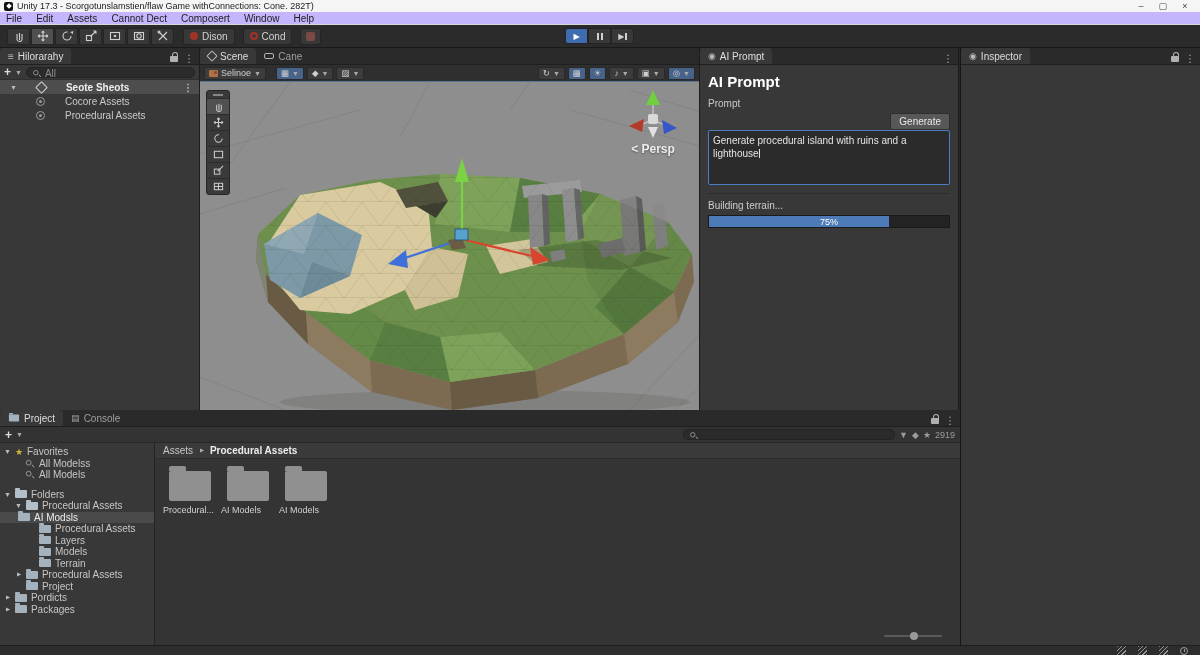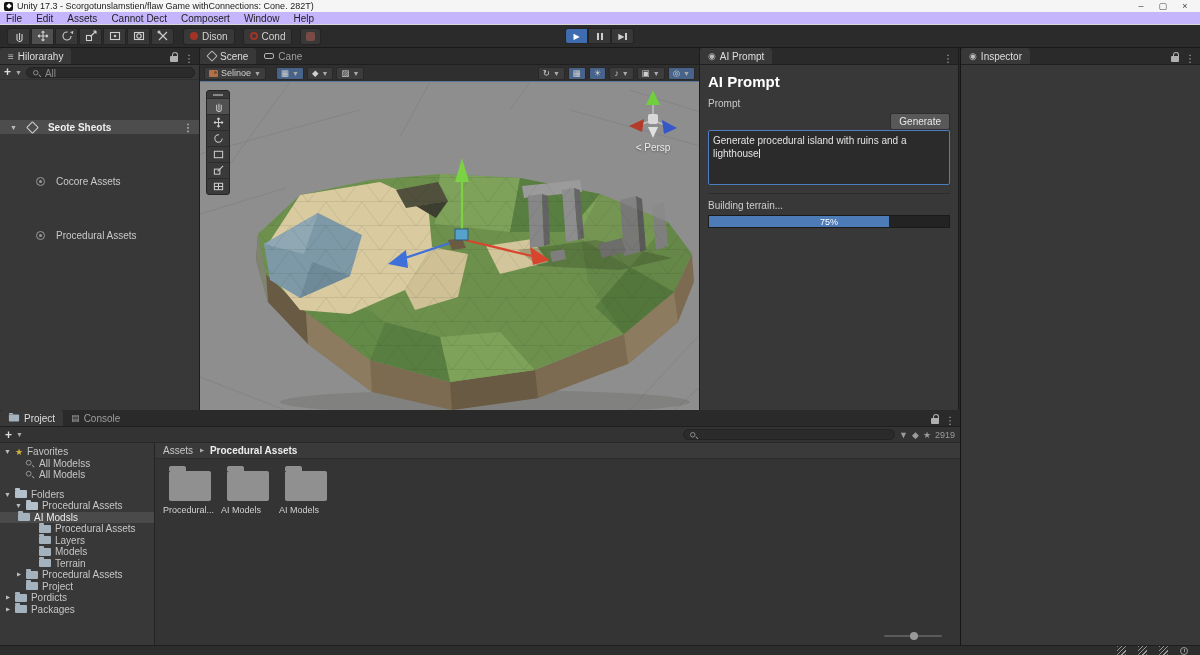--- a/index.html
+++ b/index.html
@@ -52,21 +52,21 @@
   #hierarchy { width:200px; background:#383838; border-right:1px solid #1d1d1d; }
   #sceneview { width:500px; display:flex; flex-direction:column; border-right:1px solid #1d1d1d; }
   #aipanel { width:259px; background:#383838; border-right:1px solid #1d1d1d; }
   #inspector { position:absolute; top:48px; left:960px; width:240px; height:597px; background:#383838; border-left:1px solid #161616; }
 
   
   .htools { height:15px; display:flex; align-items:center; padding:0 4px; gap:4px; background:#383838; border-bottom:1px solid #303030; }
   .plus { color:#ddd; font-size:12px; font-weight:bold; }
   .searchpill { flex:1; height:11px; background:#2b2b2b; border:1px solid #232323; border-radius:6px; display:flex; align-items:flex-start; padding:0 4px; gap:3px; color:#8a8a8a; }
   .searchpill .mag { transform:scale(.75); }
-  .hrow { height:14px; display:flex; align-items:center; gap:11px; padding-left:22px; color:#c9c9c9;margin-top:40px; }
+  .hrow { height:14px; display:flex; align-items:center; gap:20px; padding-left:22px; color:#c9c9c9; }
   .hrow.sel { background:#4d4d4d; color:#efefef; font-weight:bold; padding-left:10px; }
   .tri-open { font-size:7px; color:#bbb; }
   .uicon { width:9px; height:9px; border:1px solid #cfcfcf; transform:rotate(45deg); border-radius:1px; display:inline-block; }
   .oicon { width:9px; height:9px; border:1px solid #9a9a9a; border-radius:50%; display:inline-block; position:relative; }
   .oicon::after { content:""; position:absolute; left:2px; top:2px; width:3px; height:3px; border-radius:50%; background:#9a9a9a; }
 
   
   #scenetabs { height:17px; }
   #scenetoolbar { height:17px; background:#2f2f2f; border-bottom:1px solid #57789b; display:flex; align-items:center; padding:0 4px; gap:3px; }
   .sbtn { height:13px; background:#3c3c3c; border:1px solid #292929; border-radius:2px; display:flex; align-items:center; padding:0 4px; gap:3px; color:#cfcfcf; font-size:9px; }
@@ -75,21 +75,21 @@
   .cam { width:9px; height:7px; background:#b07048; border-radius:1px; position:relative; }
   .cam::after{ content:""; position:absolute; right:1px; top:1.5px; width:3px; height:3px; background:#7d4c2e; border-radius:50%; }
   .sspacer { flex:1; }
   #scenecanvas { position:relative; flex:1; background:#8e8e8e; overflow:hidden; }
   #overlaytools { position:absolute; left:6px; top:8px; width:24px; background:#3a3a3a; border:1px solid #262626; border-radius:3px; padding-top:3px; }
   #overlaytools .handle { width:10px; height:2px; border-top:1px solid #888; border-bottom:1px solid #888; margin:0 auto 2px; }
   .obtn { width:22px; height:16px; display:flex; align-items:center; justify-content:center; border-top:1px solid #2c2c2c; }
   .obtn.sel { background:#515151; }
   .obtn svg { stroke:#cdcdcd; fill:none; stroke-width:1.1; }
   #gizmo { position:absolute; right:14px; top:6px; width:64px; text-align:center; }
-  #persp { color:#ececec; font-size:10px; text-shadow:0 1px 2px rgba(0,0,0,.4); }
+  #persp { color:#ececec; font-size:12px; text-shadow:0 1px 2px rgba(0,0,0,.4);font-weight:bold; }
 
   
   #aibody { padding:6px 8px; }
   #ai-heading { color:#fff; font-size:15px; font-weight:bold; margin:2px 0 8px; }
   #ai-promptlabel { color:#c9c9c9; margin-bottom:3px; }
   #ai-textarea { height:55px; background:#2b2b2b; border:1px solid #4e7ec2; border-radius:2px; padding:3px 4px; color:#e3e3e3; line-height:1.3; cursor:text; }
   .cursorbar { display:inline-block; width:1px; height:9px; background:#e3e3e3; vertical-align:-1px; }
   #ai-genrow { display:flex; justify-content:flex-end; margin-top:4px; }
   #ai-generate { background:#585858; border:1px solid #2e2e2e; border-radius:2px; color:#e8e8e8; padding:2px 8px; font-size:10px; }
   .divider { border-top:1px solid #2d2d2d; margin:8px 0 6px; }

